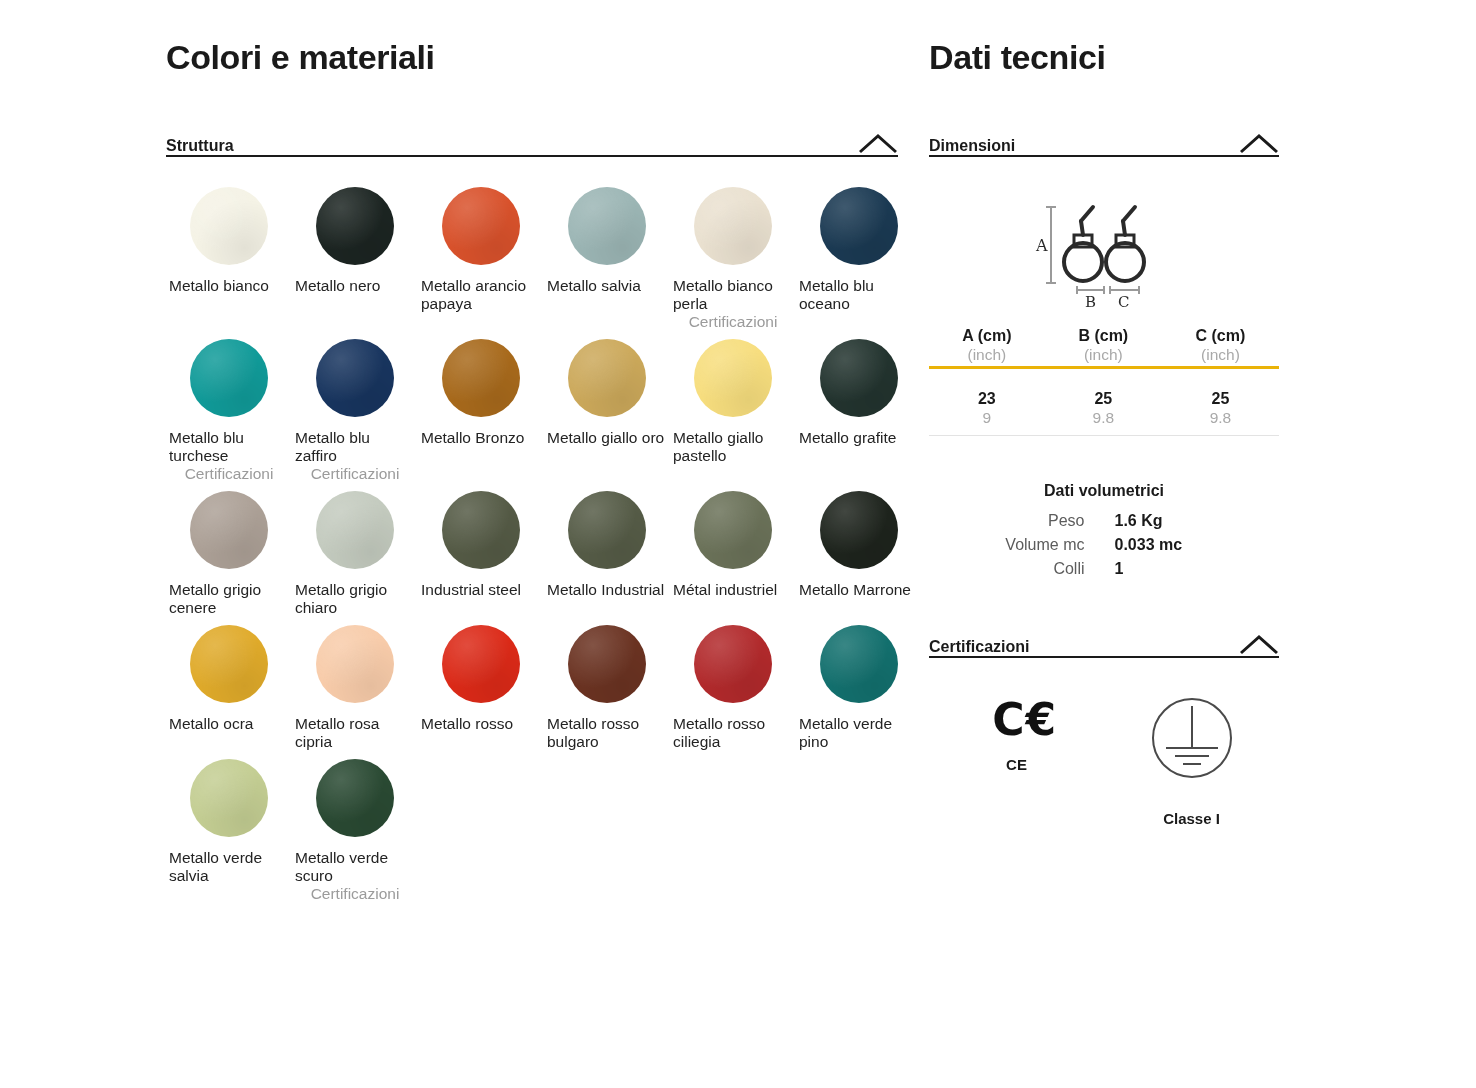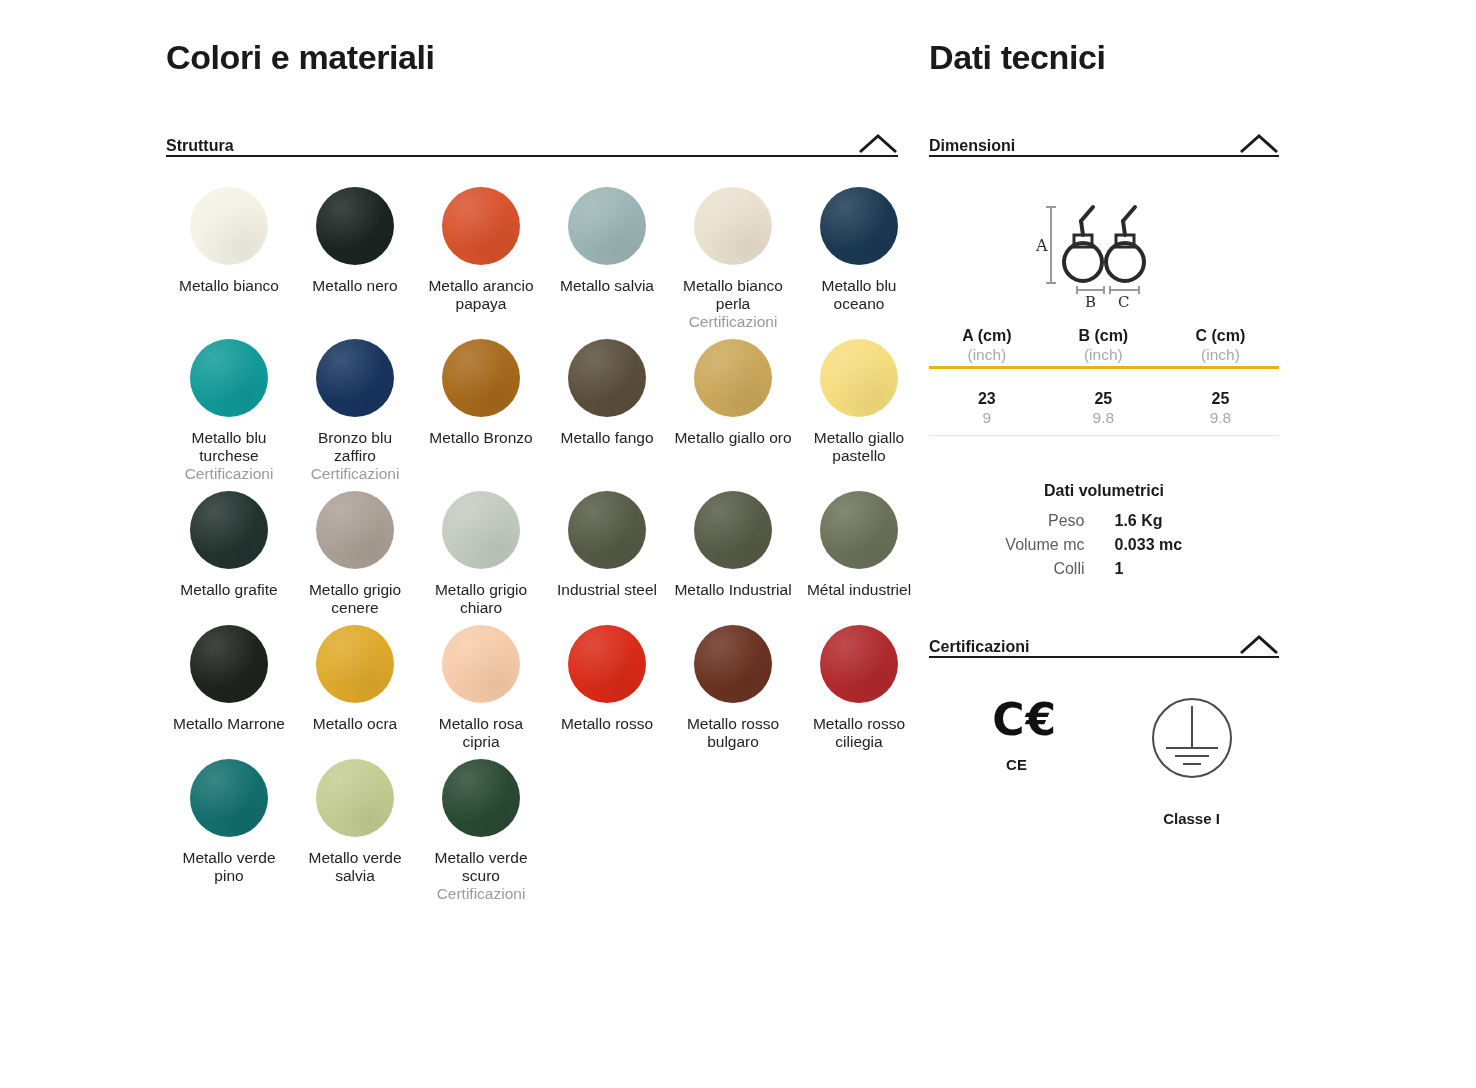--- a/index.html
+++ b/index.html
@@ -87,21 +87,20 @@
     inset: 0;
     border-radius: 50%;
     background-image:
       radial-gradient(circle at 32% 26%, rgba(255,255,255,0.16), rgba(255,255,255,0) 55%),
       radial-gradient(circle at 70% 78%, rgba(0,0,0,0.07), rgba(0,0,0,0) 60%);
   }
   .swatch-name {
     margin-top: 12px;
     font-size: 15.5px;
     line-height: 18px;
-    text-align: center;
     color: #232323;
     width: 120px;
     word-wrap: break-word;
   }
   .swatch-cert {
     font-size: 15.5px;
     line-height: 18px;
     text-align: center;
     color: #9b9b9b;
     width: 126px;
@@ -252,30 +251,26 @@
           <div class="swatch-dot" style="background: rgb(27, 58, 83);"></div>
           <div class="swatch-name">Metallo blu oceano</div>
         </div>
         <div class="swatch-cell">
           <div class="swatch-dot" style="background: rgb(17, 155, 153);"></div>
           <div class="swatch-name">Metallo blu turchese</div>
           <div class="swatch-cert">Certificazioni</div>
         </div>
         <div class="swatch-cell">
           <div class="swatch-dot" style="background: rgb(24, 53, 95);"></div>
-          <div class="swatch-name">Bronzo blu zaffiro</div>
+          <div class="swatch-name">Metallo blu zaffiro</div>
           <div class="swatch-cert">Certificazioni</div>
         </div>
         <div class="swatch-cell">
           <div class="swatch-dot" style="background: rgb(168, 106, 28);"></div>
           <div class="swatch-name">Metallo Bronzo</div>
-        </div>
-        <div class="swatch-cell">
-          <div class="swatch-dot" style="background: rgb(91, 79, 60);"></div>
-          <div class="swatch-name">Metallo fango</div>
         </div>
         <div class="swatch-cell">
           <div class="swatch-dot" style="background: rgb(204, 169, 91);"></div>
           <div class="swatch-name">Metallo giallo oro</div>
         </div>
         <div class="swatch-cell">
           <div class="swatch-dot" style="background: rgb(247, 222, 126);"></div>
           <div class="swatch-name">Metallo giallo pastello</div>
         </div>
         <div class="swatch-cell">

